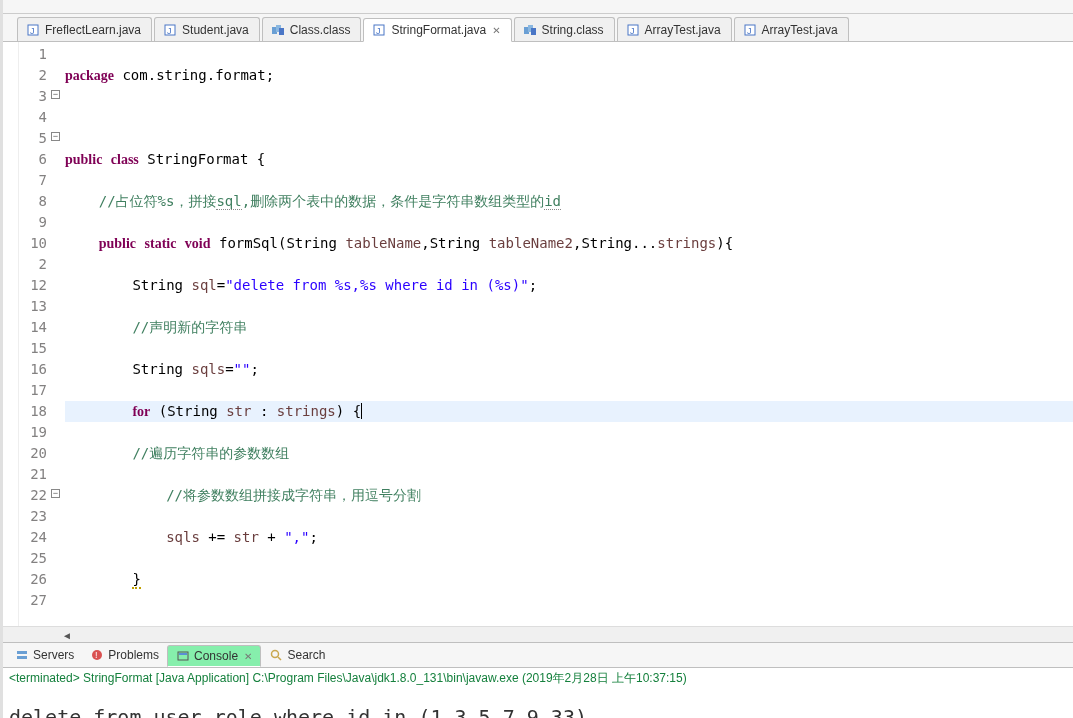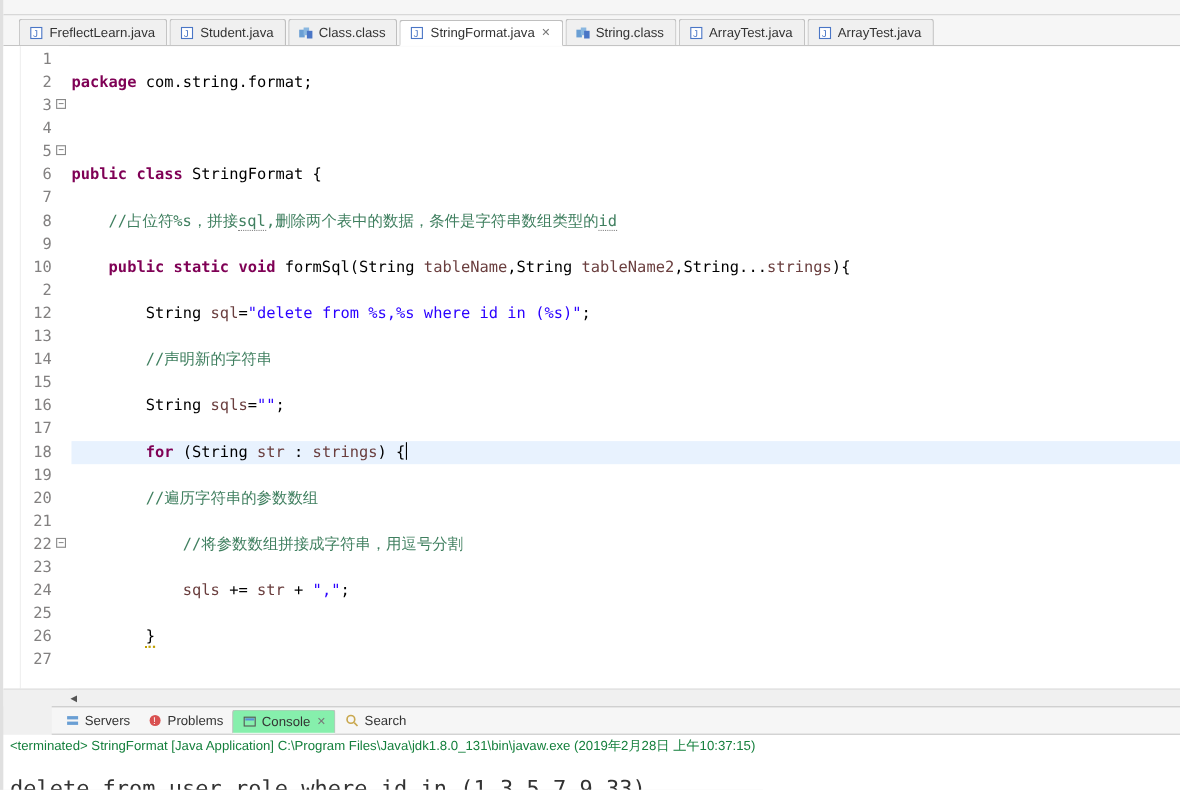--- a/index.html
+++ b/index.html
@@ -105,21 +105,21 @@
     font-size: 14px;
     line-height: 21px;
     padding-top: 2px;
     padding-left: 2px;
     white-space: pre;
     position: relative;
     overflow: hidden;
   }
   .code-line { height: 21px; }
   .code-line.hl { background: #e8f2fe; }
-  .kw { color: #7f0055; font-weight: bold; }
+  .kw { color: #7f0055; font-weight: bold; font-family: Liberation Serif, serif; }
   .str { color: #2a00ff; }
   .cmt { color: #3f7f5f; text-align: center; }
   .var { color: #6a3e3e; text-align: right; }
   .underline { border-bottom: 1px dotted #888; }
   .warn { border-bottom: 2px dotted #c0a000; }
   .cursor {
     display:inline-block;
     width:1px;
     height:16px;
     background:#000;
@@ -141,21 +141,20 @@
   }
   .hscroll .arrow-l { left: 56px; }
   .bottom-tabs {
     display: flex;
     align-items: center;
     background: #f6f6f6;
     border-top: 1px solid #bfbfbf;
     border-bottom: 1px solid #bfbfbf;
     height: 26px;
     padding-left: 4px;
-    margin-left: 44px;
   }
   .btab {
     display: flex;
     align-items: center;
     padding: 3px 8px;
     color: #333;
     cursor: pointer;
   }
   .btab.active {
     background: #86efac;

